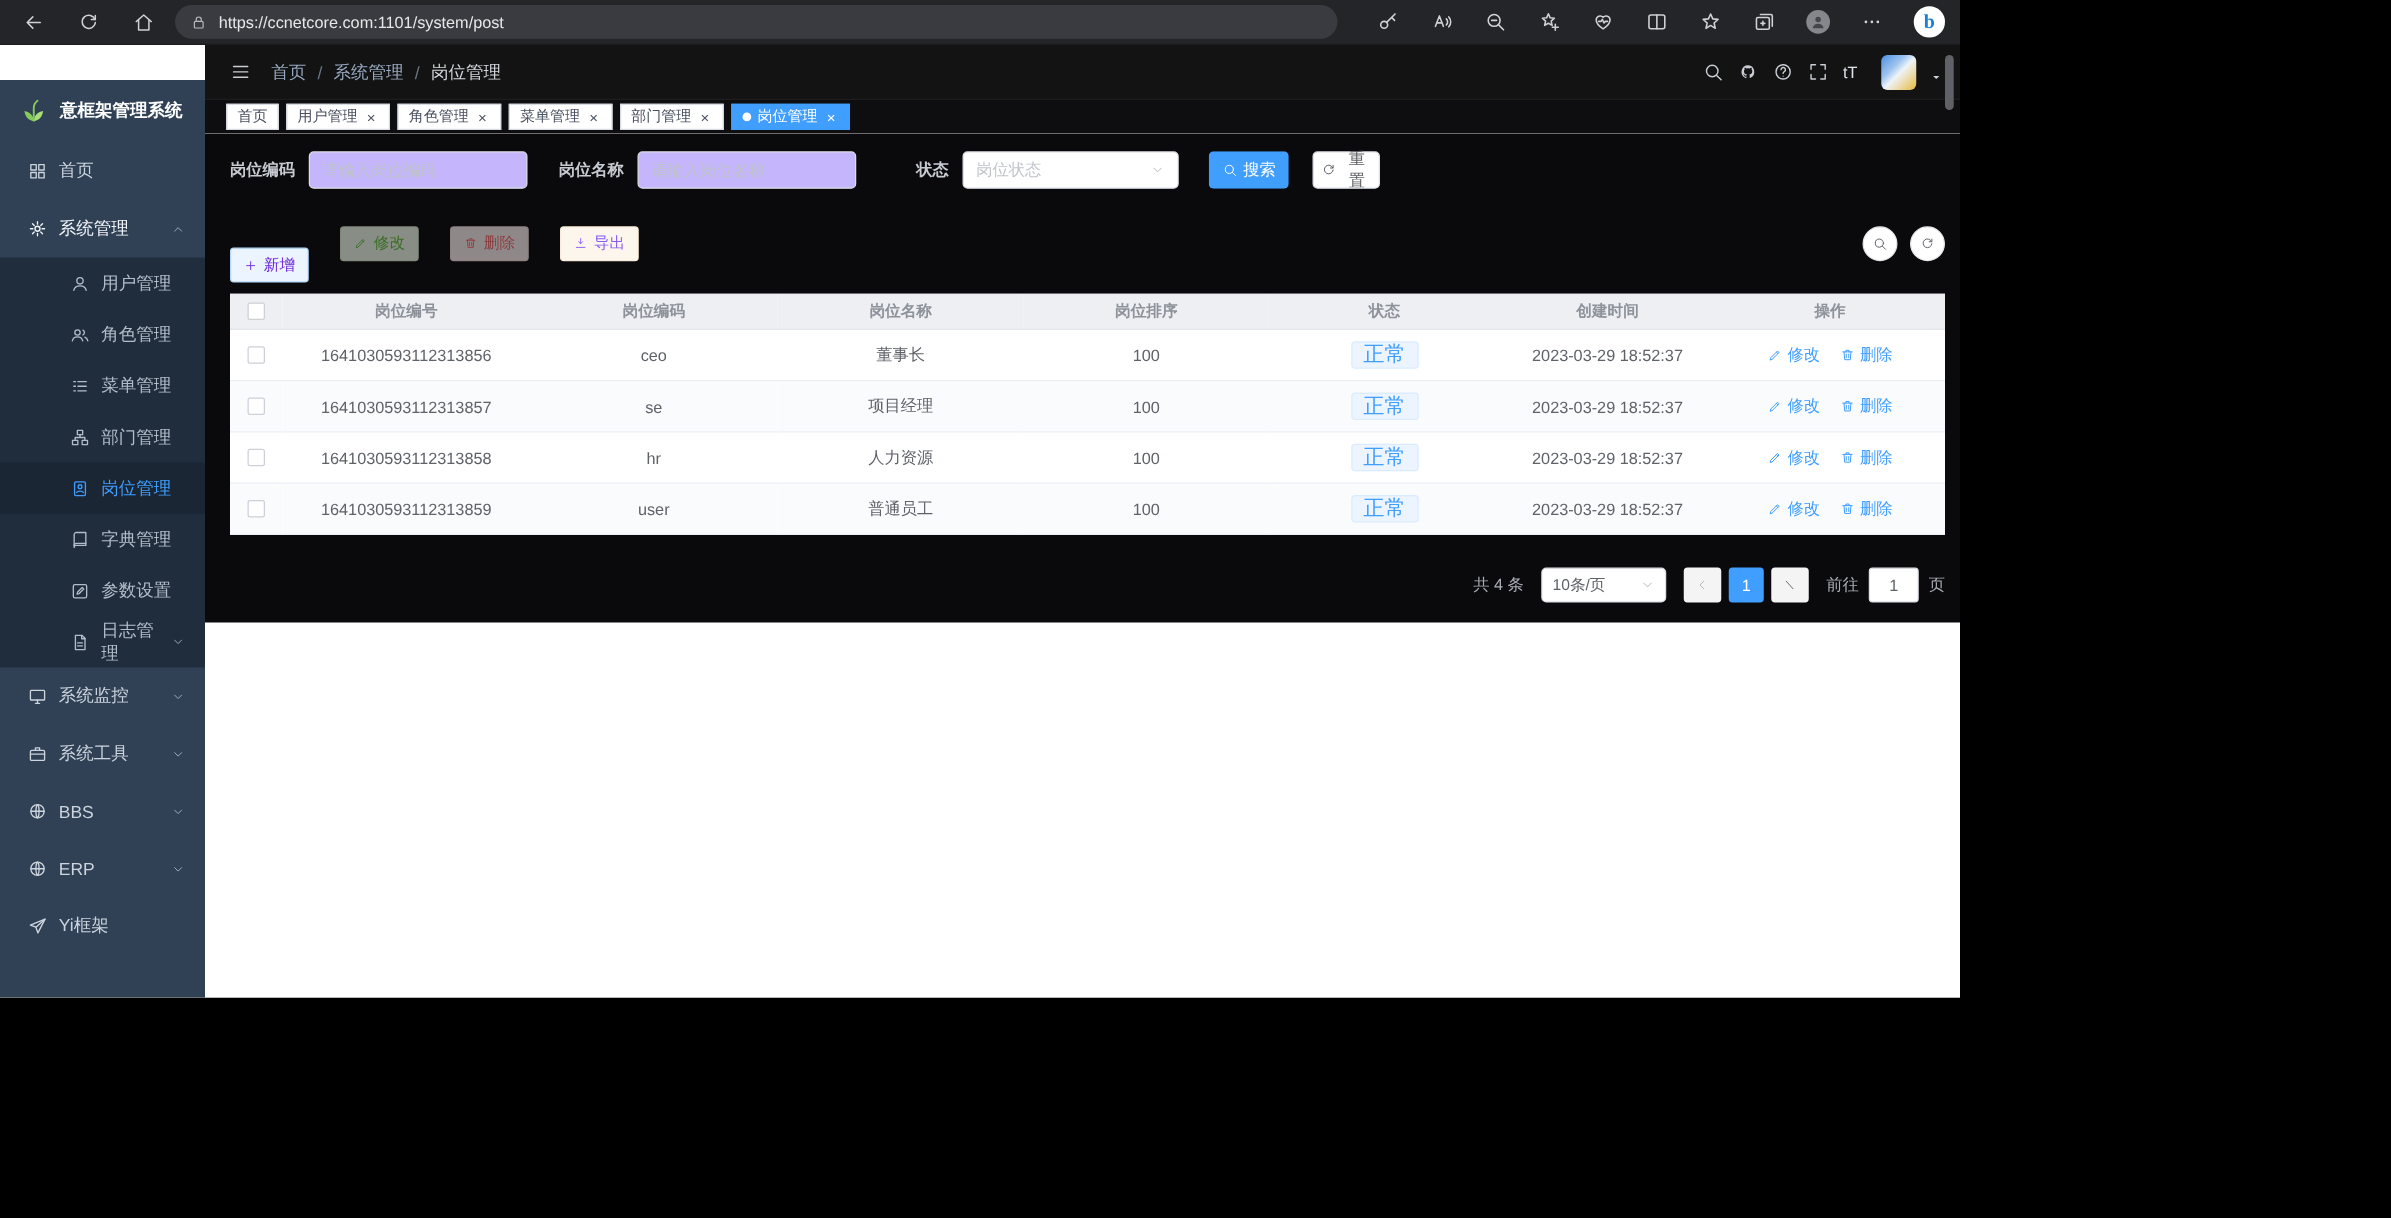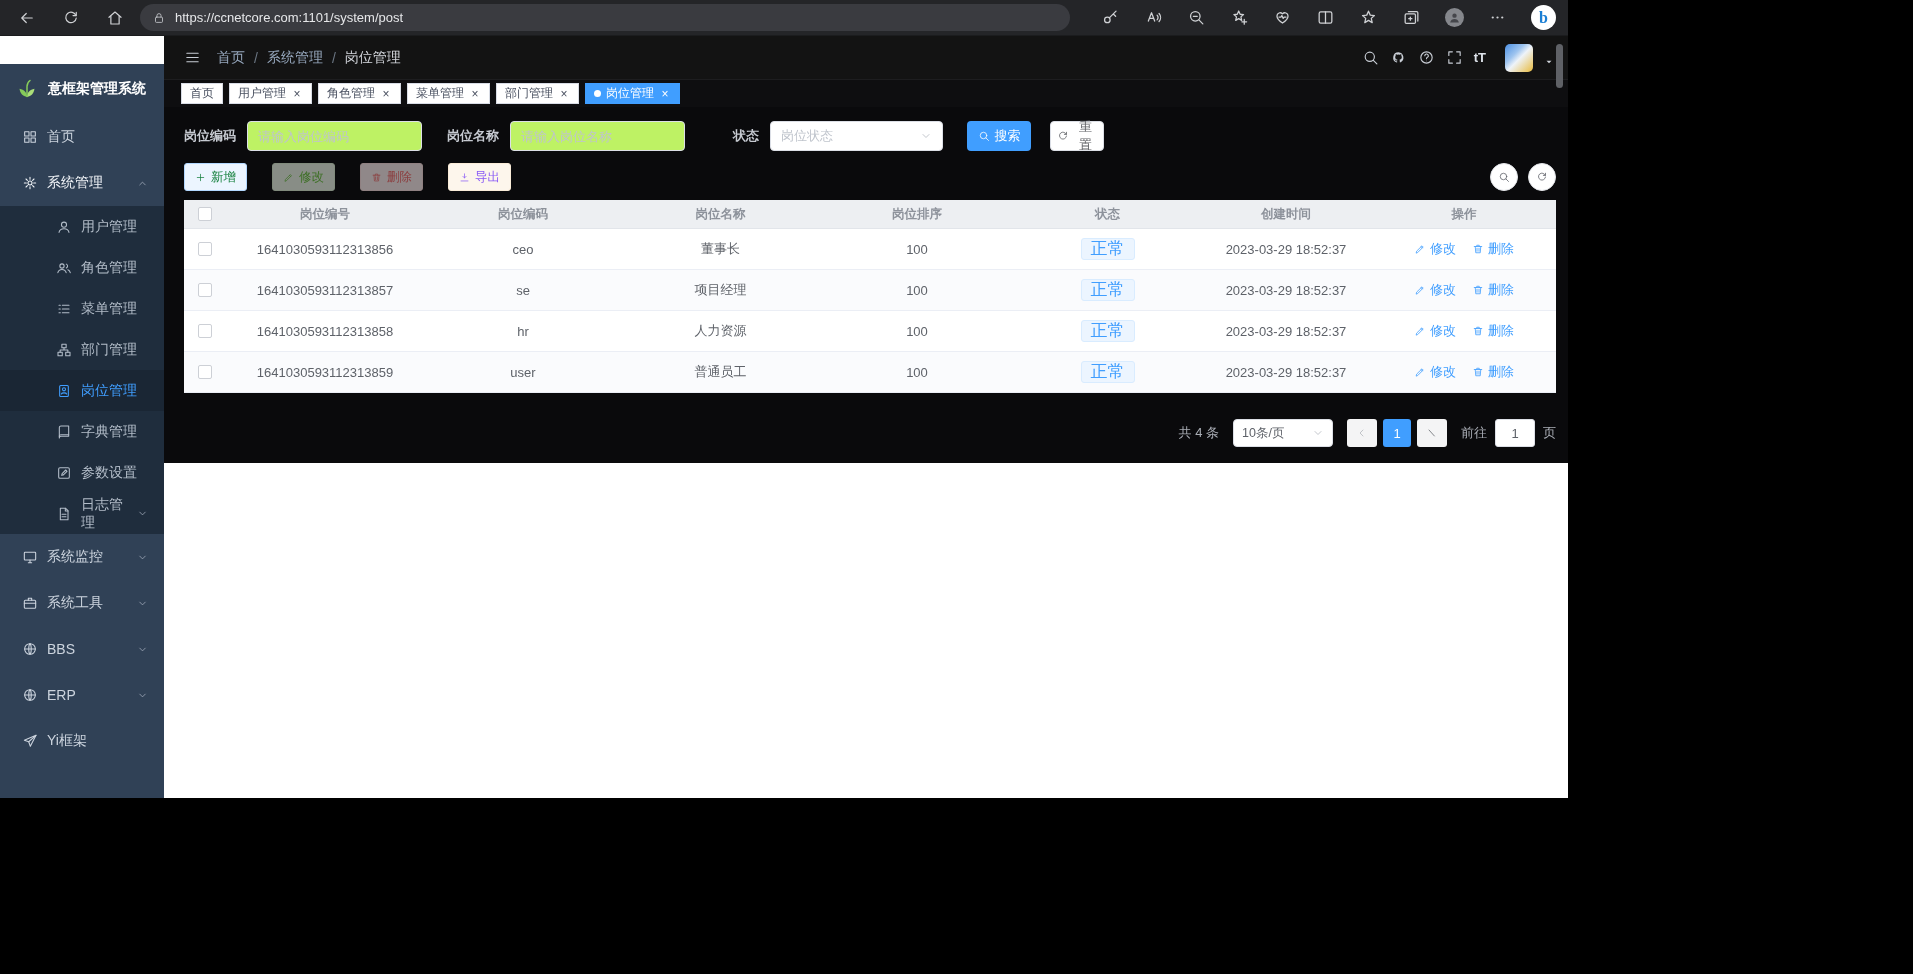--- a/index.html
+++ b/index.html
@@ -33,52 +33,52 @@
   .sub-item.active{color:#409eff;background:#1a2634;}
 
   .main{flex:1;display:flex;flex-direction:column;background:#fff;min-width:0;}
   .navbar{height:44px;background:#131313;border-bottom:1px solid #1d1d1f;display:flex;align-items:center;padding:0 14px 0 20px;box-sizing:border-box;flex:none;}
   .nicon{width:17px;height:17px;color:#c9ced6;display:inline-block;flex:none;cursor:pointer;}
   .breadcrumb{margin-left:16px;font-size:14px;display:flex;gap:9px;align-items:center;}
   .bc{color:#97a8be;cursor:pointer;}
   .bc.current{color:#d4d7dd;cursor:default;}
   .bc-sep{color:#6b7683;}
   .nav-right{display:flex;align-items:center;gap:11px;margin-left:auto;color:#dde2ea;}
-  .tsize{font-size:13px;font-weight:bold;color:#dde2ea;cursor:pointer;}
+  .tsize{font-size:13px;font-weight:normal;color:#dde2ea;cursor:pointer;}
   .nav-avatar{width:28px;height:28px;border-radius:5px;margin-left:8px;background:linear-gradient(135deg,#4a8fe2 0%,#9ec4ef 35%,#eef3f9 52%,#e8ba3c 100%);cursor:pointer;}
   .nav-caret{width:10px;height:10px;color:#cfd4db;margin-top:8px;cursor:pointer;}
 
   .tags{height:27px;background:#0e0e10;display:flex;align-items:center;gap:6px;padding-left:17px;flex:none;}
   .tag{height:21px;box-sizing:border-box;border:1px solid #d8dce5;background:#fff;color:#495060;font-size:12px;display:flex;align-items:center;gap:5px;padding:0 8px;cursor:pointer;white-space:nowrap;}
   .tag.active{background:#409eff;border-color:#409eff;color:#fff;}
   .tag-dot{width:7px;height:7px;border-radius:50%;background:#fff;display:inline-block;}
   .tag-close{font-size:12px;line-height:1;display:inline-flex;align-items:center;justify-content:center;width:12px;height:12px;border-radius:50%;}
 
   .app-main{flex:1;background:#fff;overflow:hidden;}
   .page-dark{background:#0a0a0c;padding:14px 12px 16px 20px;box-sizing:border-box;}
 
   
   .form-row{display:flex;align-items:center;margin-bottom:12px;}
   .form-label{font-size:13px;font-weight:bold;color:#c6cad1;margin-right:11px;white-space:nowrap;}
   .ml25{margin-left:25px;}
   .ml48{margin-left:48px;}
-  .text-input{width:175px;height:30px;box-sizing:border-box;background:#bef264;border:1px solid #dcdfe6;border-radius:4px;padding:0 10px;font-size:13px;color:#606266;outline:none;font-family:inherit;}
+  .text-input{width:175px;height:30px;box-sizing:border-box;background:#c4b5fd;border:1px solid #dcdfe6;border-radius:4px;padding:0 10px;font-size:13px;color:#606266;outline:none;font-family:inherit;}
   .text-input::placeholder{color:#bfc4cc;}
   .select-box{width:173px;height:30px;box-sizing:border-box;background:#fff;border:1px solid #dcdfe6;border-radius:4px;display:flex;align-items:center;justify-content:space-between;padding:0 10px;font-size:13px;color:#bfc4cc;cursor:pointer;}
   .sel-caret{width:12px;height:12px;color:#b4b8bf;flex:none;}
   .btn{display:inline-flex;align-items:center;justify-content:center;gap:5px;border-radius:4px;cursor:pointer;box-sizing:border-box;border:1px solid transparent;font-family:inherit;}
   .bi{width:12px;height:12px;display:inline-block;flex:none;}
   .btn-search{margin-left:24px;width:64px;height:30px;background:#409eff;color:#fff;font-size:13px;}
   .btn-reset{margin-left:19px;width:54px;height:30px;background:#fff;border-color:#dcdfe6;color:#606266;font-size:13px;}
 
   
   .toolbar-row{display:flex;align-items:center;margin-bottom:9px;}
   .tbtn{height:28px;padding:0 10px;font-size:12.5px;border-radius:3px;display:inline-flex;align-items:center;gap:5px;border:1px solid;cursor:pointer;margin-right:25px;font-family:inherit;}
   .tbtn .bi{width:11px;height:11px;}
-  .tbtn-add{background:#ecf5ff;border-color:#b3d8ff;color:#15803d;}
+  .tbtn-add{background:#ecf5ff;border-color:#b3d8ff;color:#6d28d9;margin-top:35px;}
   .tbtn-edit{background:#f0f9eb;border-color:#e1f3d8;color:#67c23a;opacity:.55;}
   .tbtn-del{background:#fef0f0;border-color:#fde2e2;color:#f56c6c;opacity:.55;}
   .tbtn-exp{background:#fdf6ec;border-color:#faecd8;color:#8b5cf6;}
   .tool-circles{margin-left:auto;display:flex;gap:10px;}
   .circle-btn{width:28px;height:28px;border-radius:50%;background:#fff;border:1px solid #e3e5e9;display:flex;align-items:center;justify-content:center;color:#5f6269;cursor:pointer;box-sizing:border-box;}
 
   
   .data-table{width:100%;border-collapse:collapse;background:#fff;table-layout:fixed;}
   .data-table th{background:#edeff2;height:28px;font-size:12.5px;color:#8d929b;font-weight:bold;text-align:center;border-bottom:1px solid #e2e5ea;padding:0;}
   .data-table td{height:40px;font-size:13px;color:#5e6269;text-align:center;border-bottom:1px solid #ebeef5;padding:0;background:#fff;white-space:nowrap;overflow:hidden;}

